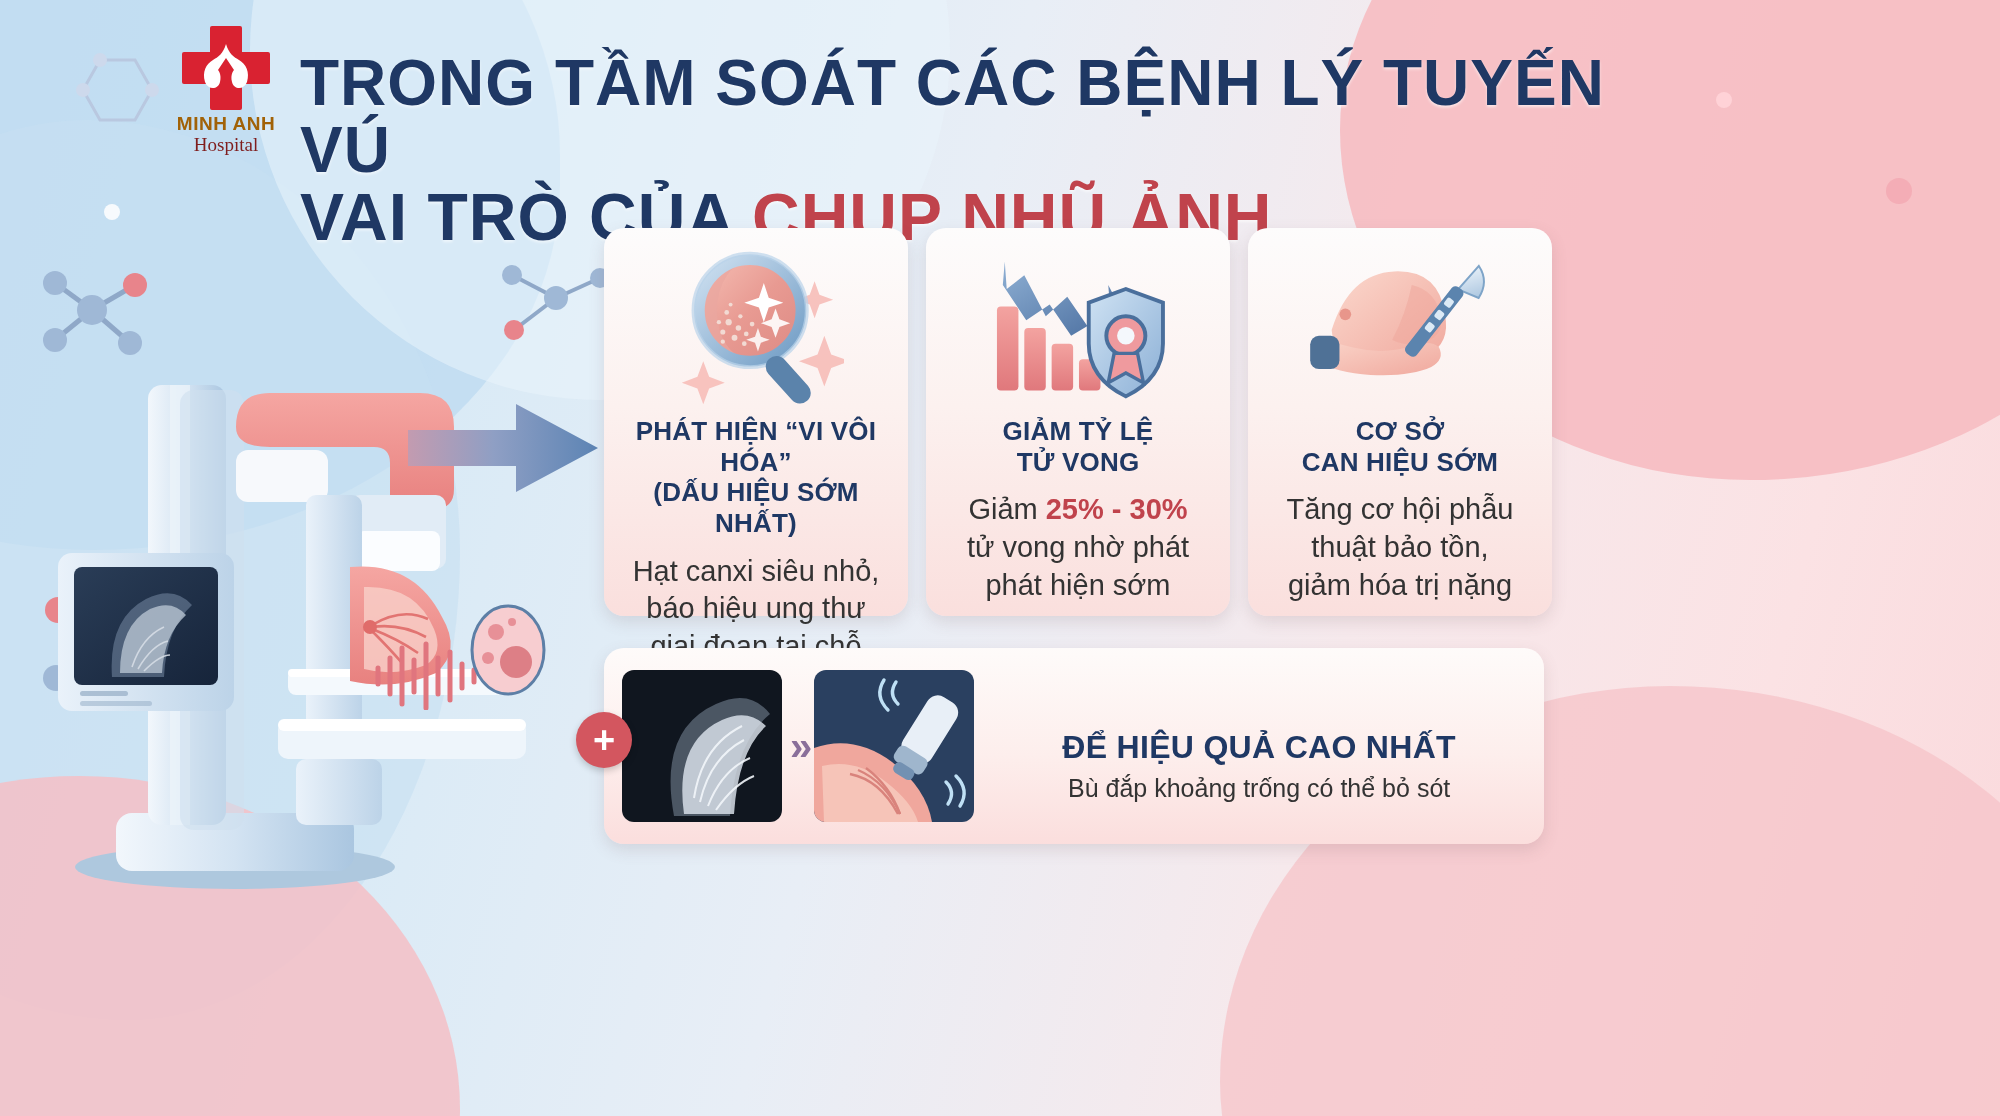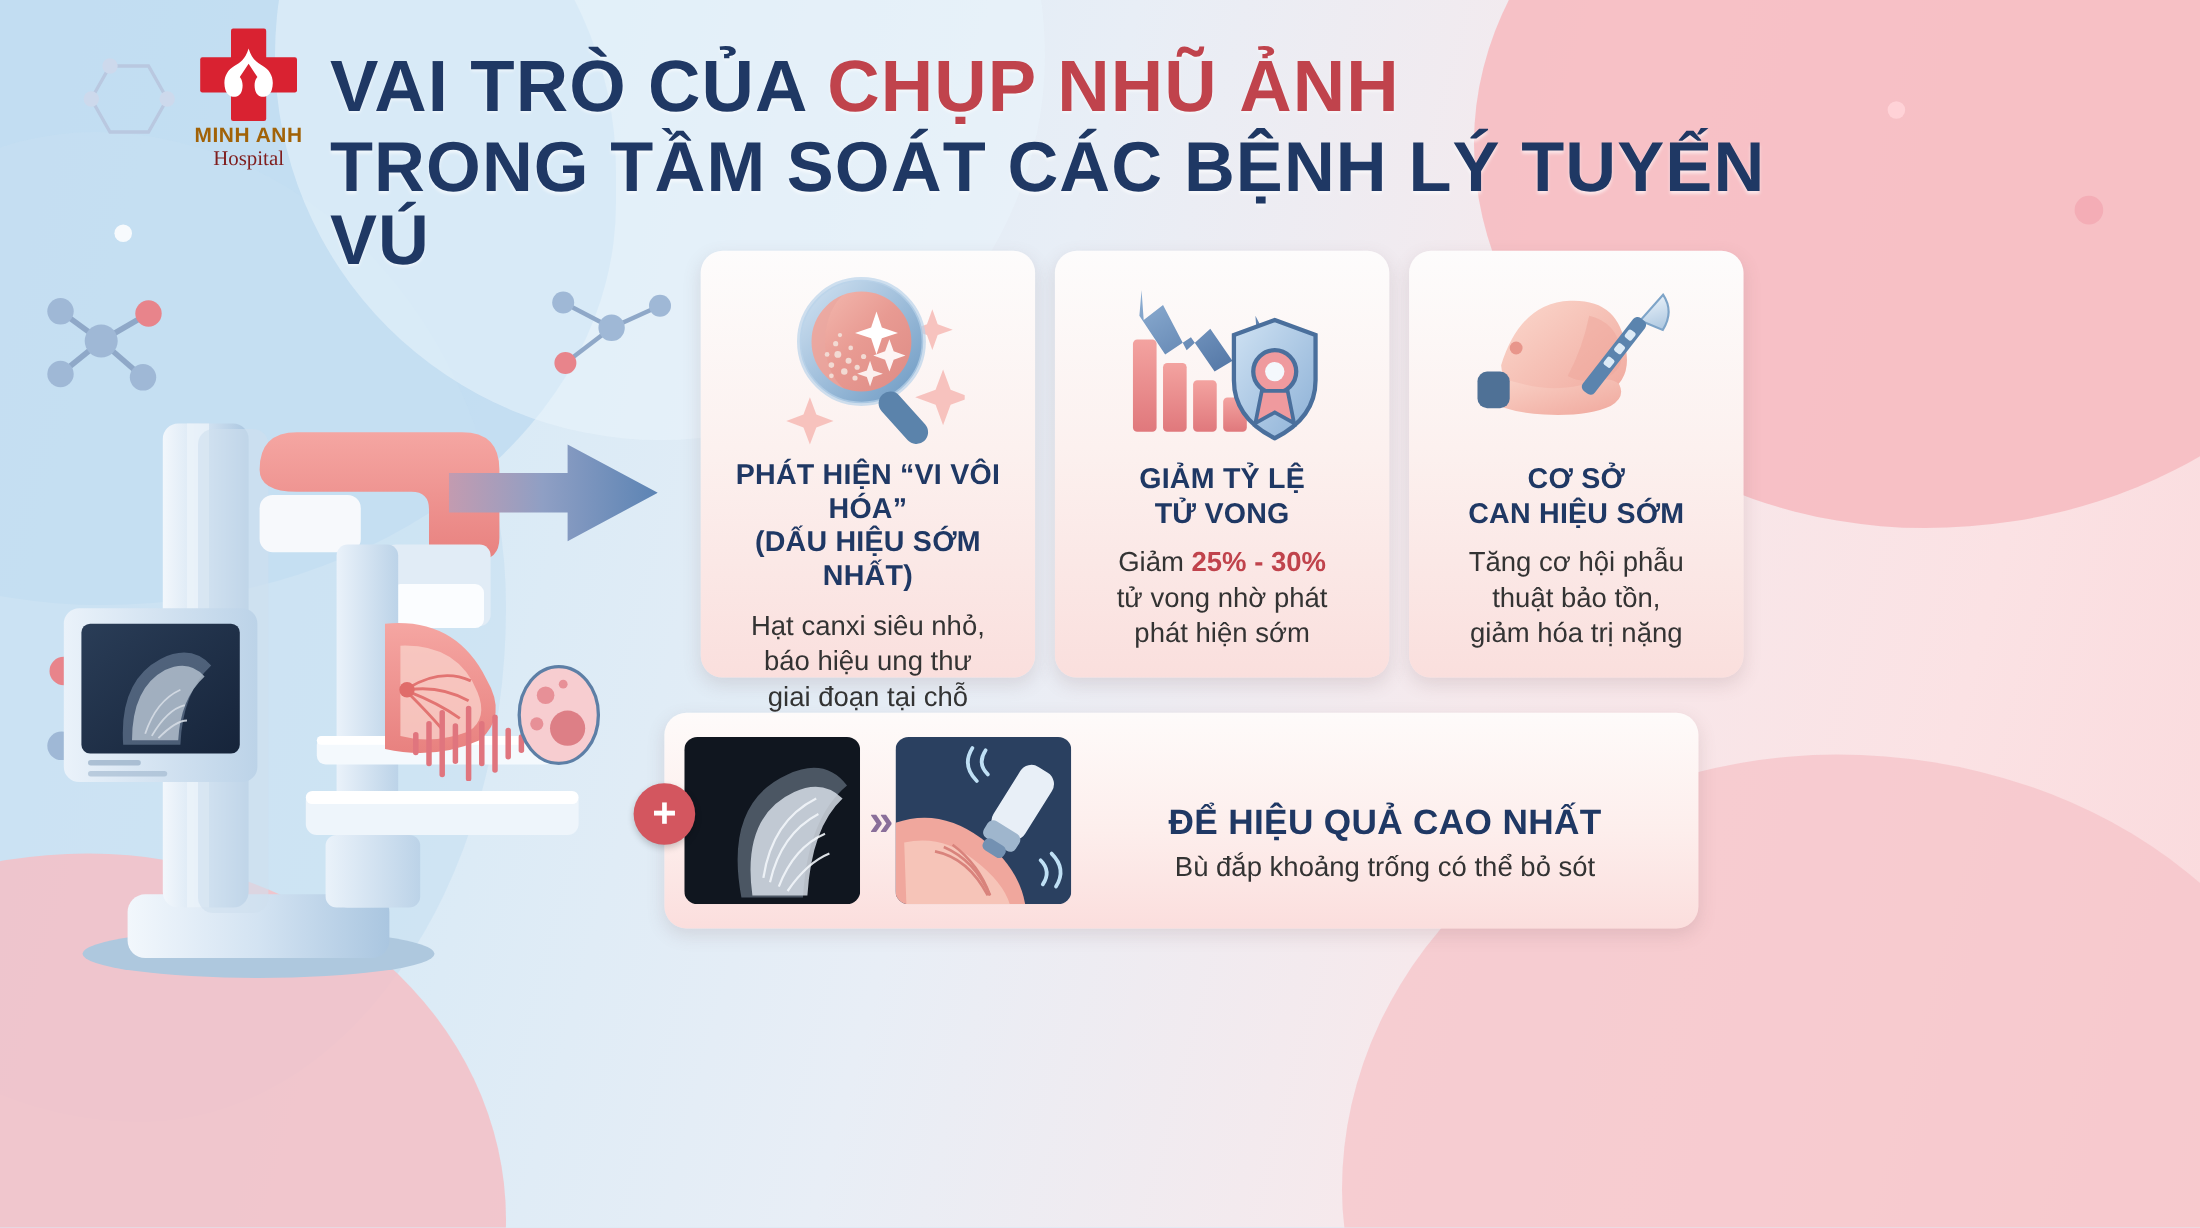--- a/index.html
+++ b/index.html
@@ -45,29 +45,29 @@
   .t-red{color:#c0434c;}
   .title-line.l2{margin-top:6px;font-size:64px;}
 
   
   .machine{position:absolute;left:20px;top:195px;width:560px;height:700px;}
 
   
   .arrow{position:absolute;left:408px;top:398px;width:190px;height:100px;}
 
   
-  .cards{position:absolute;left:637px;top:228px;display:flex;gap:18px;}
+  .cards{position:absolute;left:604px;top:228px;display:flex;gap:18px;}
   .card{width:304px;height:388px;border-radius:20px;
     background:linear-gradient(180deg,#fdfcfc 0%,#fcf1ef 46%,#fadfdd 100%);
     box-shadow:0 6px 16px rgba(120,90,95,.16);
     display:flex;flex-direction:column;align-items:center;padding:18px 14px 14px;}
   .card-icon{height:170px;display:flex;align-items:center;justify-content:center;width:100%;}
   .card-head{font-weight:bold;color:#1f3864;font-size:26px;line-height:1.18;text-align:center;
     letter-spacing:.2px;margin-top:4px;}
-  .card-body{margin-top:14px;font-size:25px;color:#333;line-height:1.3;text-align:center;}
+  .card-body{margin-top:14px;font-size:29px;color:#333;line-height:1.3;text-align:center;}
   .pct{color:#c0434c;font-weight:bold;}
 
   
   .banner{position:absolute;left:604px;top:648px;width:940px;height:196px;border-radius:20px;
     background:linear-gradient(180deg,#fefbfa 0%,#fdeeec 55%,#fbdedd 100%);
     box-shadow:0 6px 16px rgba(120,90,95,.16);
     display:flex;align-items:center;padding:14px 18px;}
   .plus-badge{position:absolute;left:576px;top:712px;width:56px;height:56px;border-radius:50%;
     background:#d3565f;color:#fff;font-size:38px;font-weight:bold;display:flex;align-items:center;
     justify-content:center;box-shadow:0 3px 7px rgba(0,0,0,.2);z-index:5;line-height:1;}
@@ -141,24 +141,24 @@
         <div class="cross-h"></div>
       <svg class="glyph" viewBox="0 0 60 56">
         <path d="M30 4 C27 14 22 17 17 20 C10 24 6 32 9 42 C12 50 22 50 24 42 C26 34 22 30 22 30 L30 18 L38 30 C38 30 34 34 36 42 C38 50 48 50 51 42 C54 32 50 24 43 20 C38 17 33 14 30 4 Z" fill="#fff"></path>
       </svg>
     </div>
     <div class="logo-name">MINH ANH</div>
     <div class="logo-sub">Hospital</div>
   </div>
 
   <div class="title-wrap">
+    <div class="title-line l2 t-navy">TRONG TẦM SOÁT CÁC BỆNH LÝ TUYẾN VÚ</div>
     <div class="title-line">
       <span class="t-navy">VAI TRÒ CỦA </span><span class="t-red">CHỤP NHŨ ẢNH</span>
     </div>
-    <div class="title-line l2 t-navy">TRONG TẦM SOÁT CÁC BỆNH LÝ TUYẾN VÚ</div>
   </div>
 
   <svg class="machine" viewBox="0 0 560 700">
     <defs>
       <linearGradient id="mg1" x1="0" y1="0" x2="1" y2="0">
         <stop offset="0" stop-color="#f2f7fc"></stop>
           <stop offset=".5" stop-color="#d3e3f2"></stop>
           <stop offset="1" stop-color="#aac6e0"></stop>
       </linearGradient>
       <linearGradient id="mg2" x1="0" y1="0" x2="1" y2="0">

